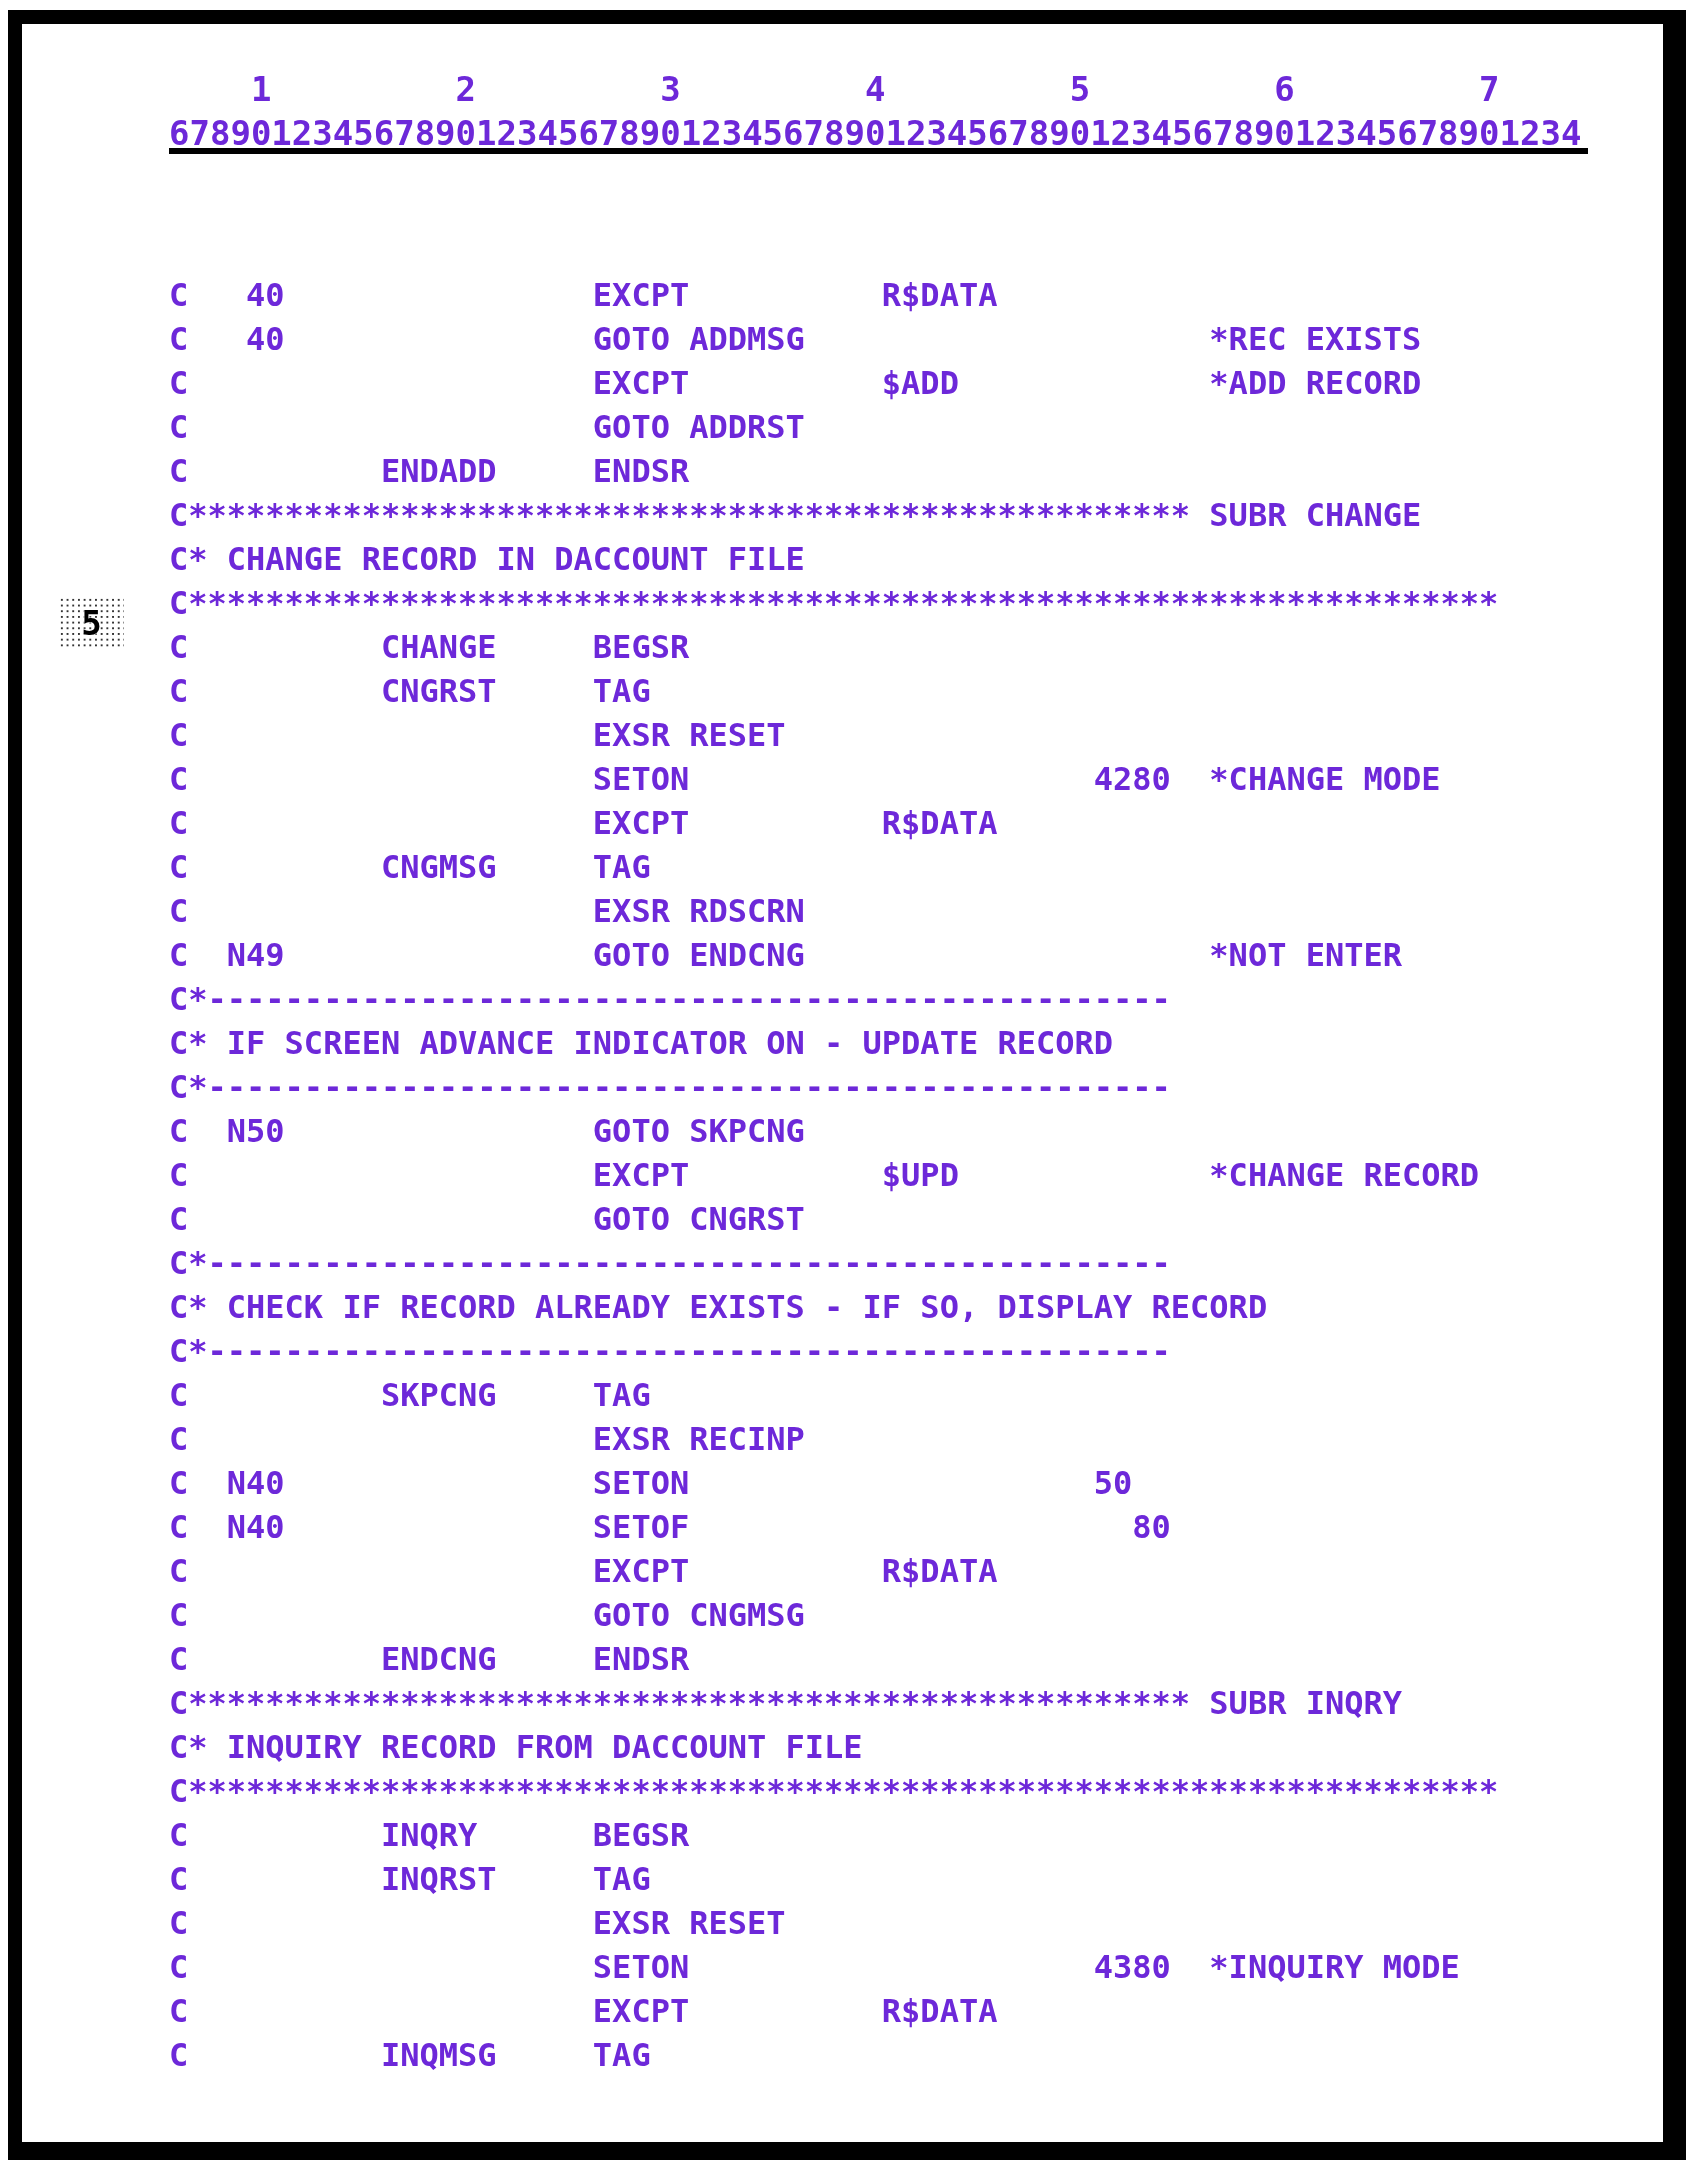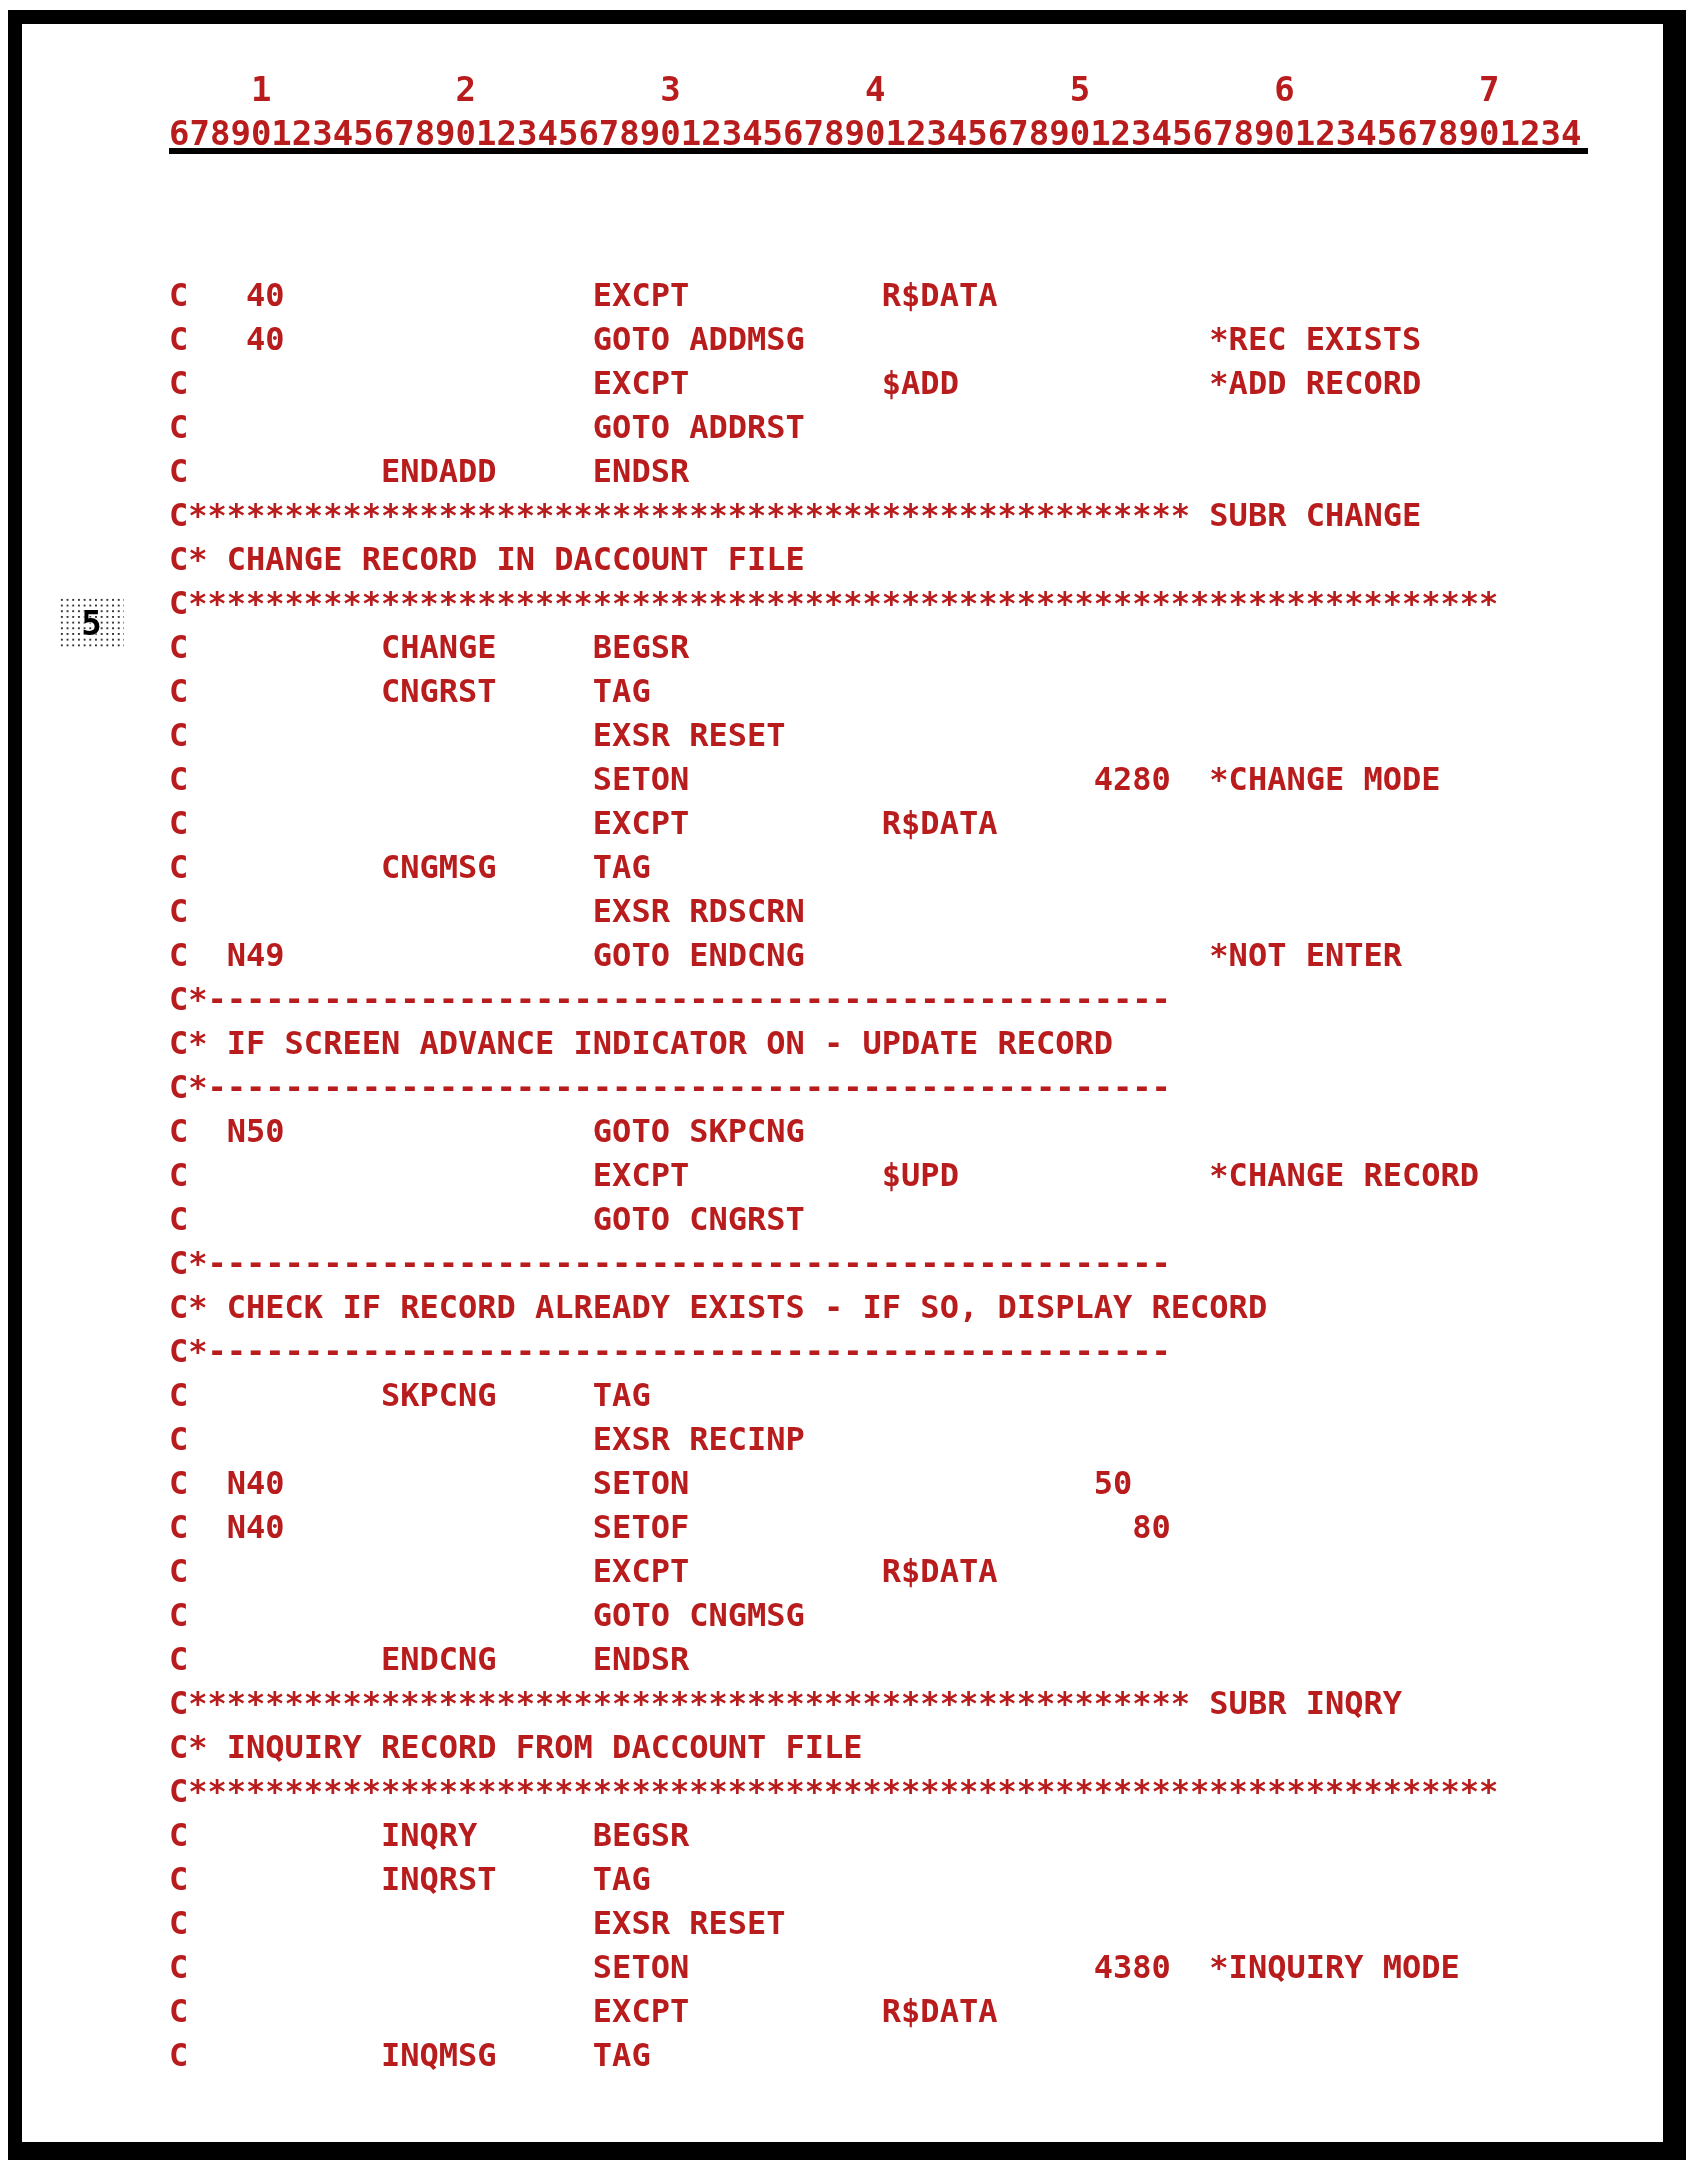--- a/index.html
+++ b/index.html
@@ -24,21 +24,21 @@
     border-style: solid;
     border-color: #000;
     border-width: 14.3px 23px 18px 14.3px;
     background: #fff;
   }
   pre {
     margin: 0;
     white-space: pre;
     font-family: "DejaVu Sans Mono", monospace;
     font-weight: 700;
-    color: #b91c1c;
+    color: #6d28d9;
   }
   .ruler-pre {
     position: absolute;
     left: 169px;
     top: 67px;
     font-size: 34px;
     line-height: 44px;
     letter-spacing: 0;
   }
   .ruler-underline {

